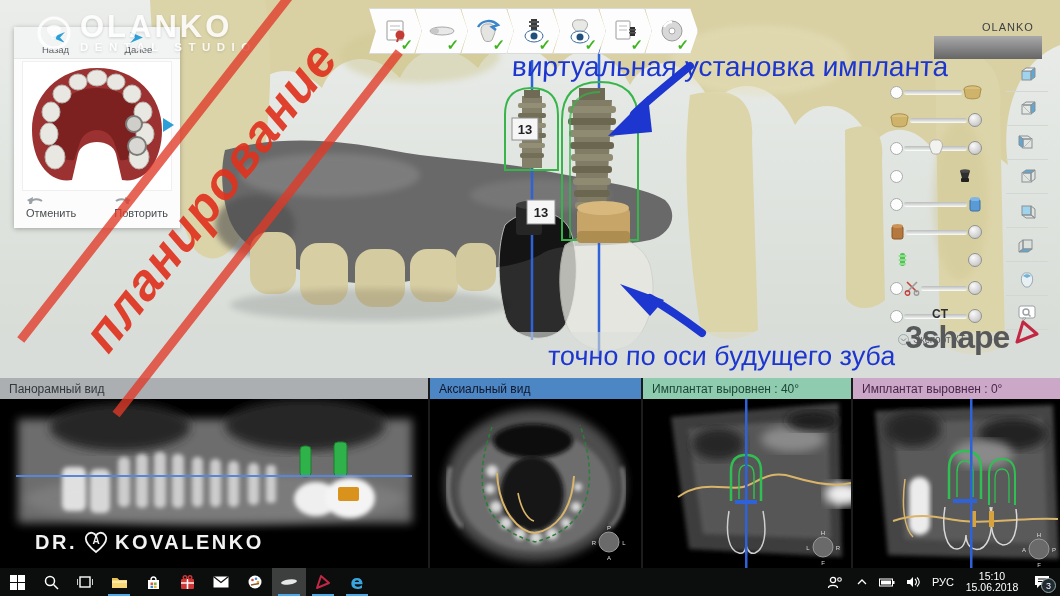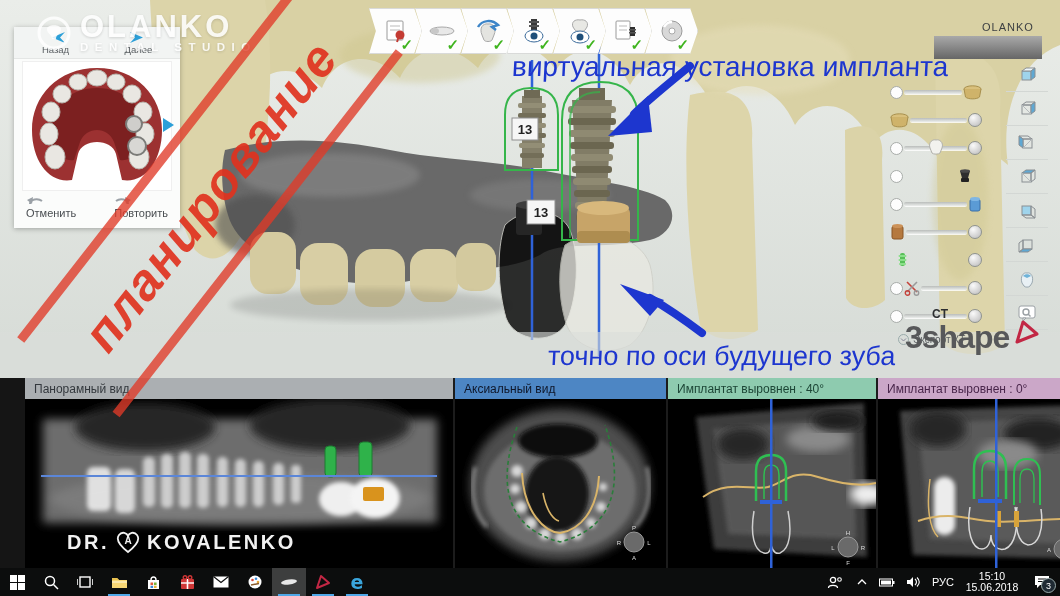--- a/index.html
+++ b/index.html
@@ -21,21 +21,21 @@
   #wizard .foot .fbtn{display:flex;flex-direction:column;align-items:flex-start;gap:1px;cursor:pointer;}
 
   
   #brandmark{left:36px;top:13px;z-index:26;color:#fff;opacity:.85;pointer-events:none;display:flex;align-items:center;gap:8px;text-shadow:0 1px 3px rgba(0,0,0,.18);}
   #brandmark .bname{font-size:31px;font-weight:bold;letter-spacing:3px;line-height:28px;}
   #brandmark .btag{font-size:11.5px;letter-spacing:6.5px;font-weight:bold;}
   #corner-brand{left:982px;top:21px;z-index:16;font-size:11px;letter-spacing:1px;color:#3c3f42;}
   #graybar{left:934px;top:36px;width:108px;height:23px;z-index:16;background:linear-gradient(180deg,#a9a9a9,#666);}
   #vendorlogo{left:905px;top:318px;z-index:16;display:flex;align-items:flex-start;gap:4px;}
   #vendorlogo .vtext{font-size:32px;font-weight:bold;color:#57585a;letter-spacing:-1px;line-height:38px;}
-  #doctor{left:42px;bottom:14px;display:flex;align-items:center;gap:6px;color:#fff;opacity:.95;z-index:5;text-align:right;}
+  #doctor{left:35px;bottom:14px;display:flex;align-items:center;gap:6px;color:#fff;opacity:.95;z-index:5;text-align:right;}
   #doctor .dtxt{font-size:20px;font-weight:bold;letter-spacing:2.5px;}
 
   
   #stamp{left:-20px;top:131px;width:460px;height:112px;z-index:30;transform:rotate(-52deg);display:flex;align-items:center;justify-content:center;border-top:9px solid rgba(224,58,40,.78);border-bottom:9px solid rgba(224,58,40,.78);color:rgba(224,50,30,.92);font-size:51px;font-weight:bold;font-style:italic;letter-spacing:1px;pointer-events:none;white-space:nowrap;}
 
   
   .ink-note{z-index:28;color:#1d36cf;font-size:28px;white-space:nowrap;transform:skewX(-3deg);pointer-events:none;font-weight:500;}
   #note-top{left:512px;top:51px;}
   #note-bottom{left:548px;top:341px;font-size:27px;}
   #ink-arrows{left:0;top:0;width:1060px;height:378px;z-index:27;pointer-events:none;}
@@ -55,21 +55,21 @@
   .export-row{display:flex;align-items:center;gap:4px;font-size:10px;color:#5b5f62;margin-top:4px;padding-left:8px;}
   #viewbtns{left:1006px;top:58px;width:42px;z-index:15;}
   .vbtn{height:33px;display:flex;align-items:center;justify-content:center;border-bottom:1px solid #d3d7d4;cursor:pointer;}
 
   
   #views{left:0;top:378px;width:1060px;height:190px;z-index:10;display:flex;background:#151515;}
   .view{position:relative;height:190px;}
   .view + .view{border-left:2px solid #1c1c1c;}
   .vhead{height:21px;display:flex;align-items:center;padding:0 9px;font-size:12px;}
   .vbody{position:relative;height:169px;background:#000;overflow:hidden;}
-  #view0{width:492px;padding-left:25px;} #view1{width:211px;} #view2{width:208px;} #view3{width:211px;}
+  #view0{width:492px;} #view1{width:211px;} #view2{width:208px;} #view3{width:211px;}
   #view0 .vhead{background:#abafb2;color:#33383d;}
   #view1 .vhead{background:#4d86c4;color:#0f172a;}
   #view2 .vhead{background:#8ecbaf;color:#1d4636;}
   #view3 .vhead{background:#cba7c8;color:#49264b;}
 
   
   #taskbar{left:0;top:568px;width:1060px;height:28px;background:#0c0d0d;z-index:40;display:flex;align-items:center;}
   .tb-left{display:flex;height:100%;}
   .tb-btn{width:34px;height:100%;display:flex;align-items:center;justify-content:center;position:relative;cursor:pointer;}
   .tb-btn.activebg{background:#3d3e3e;}

